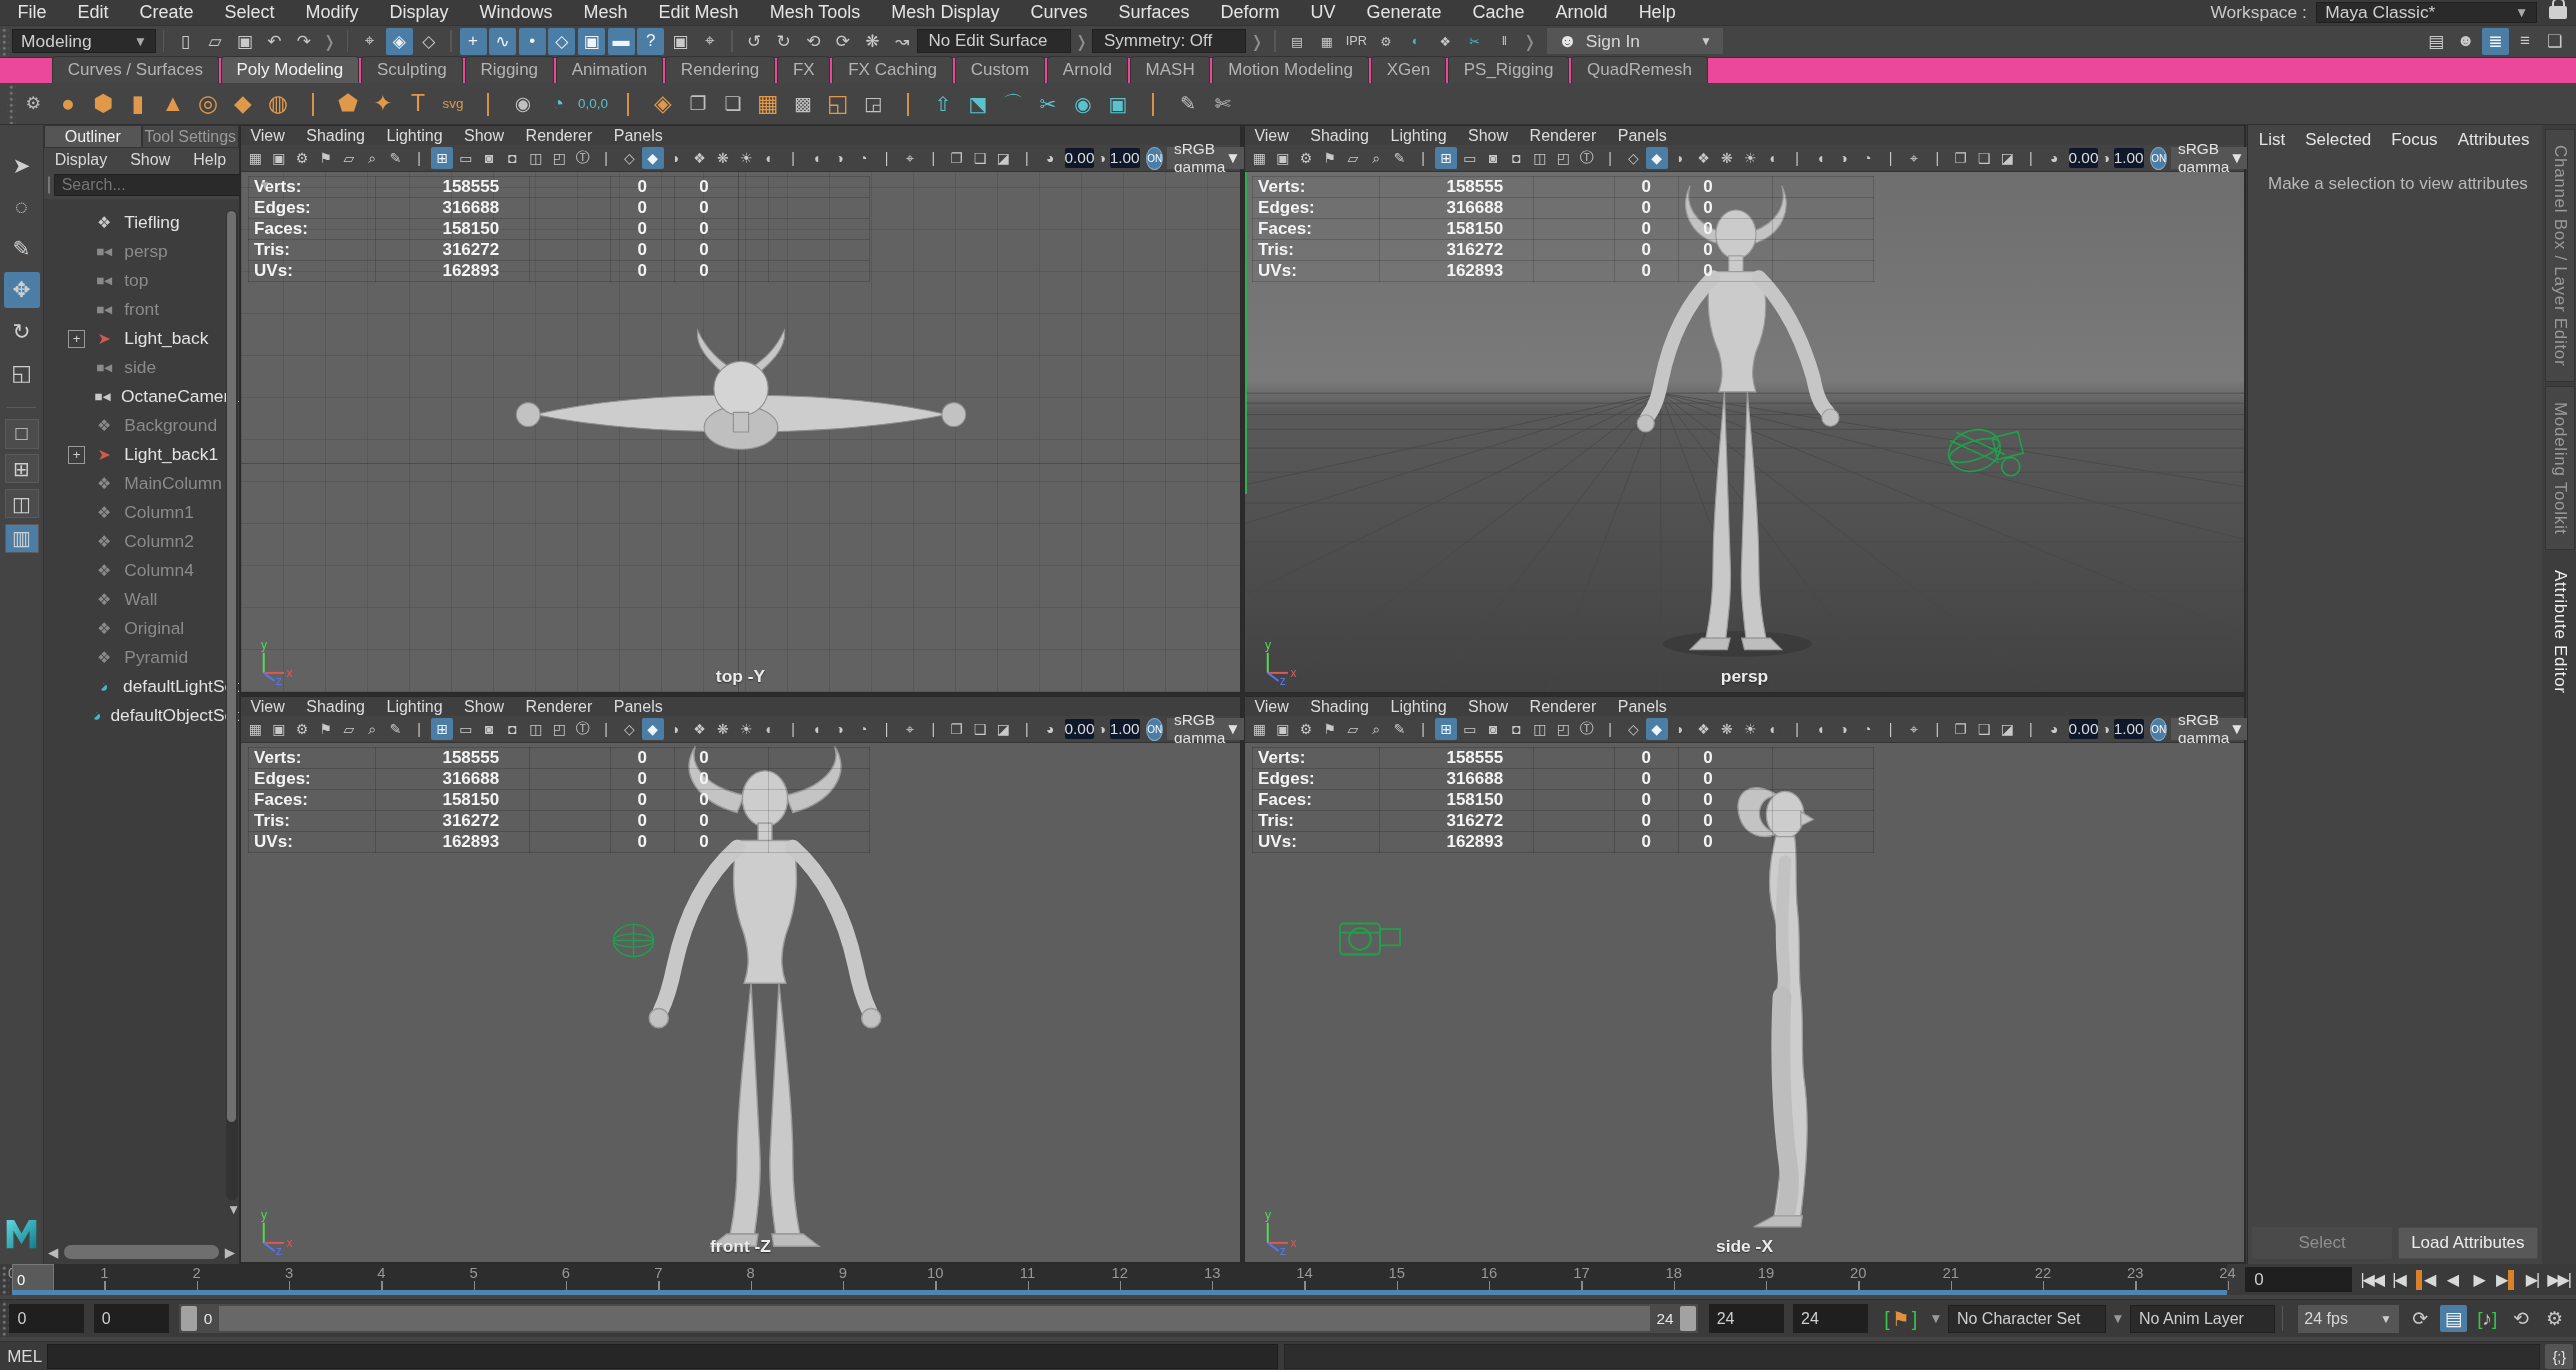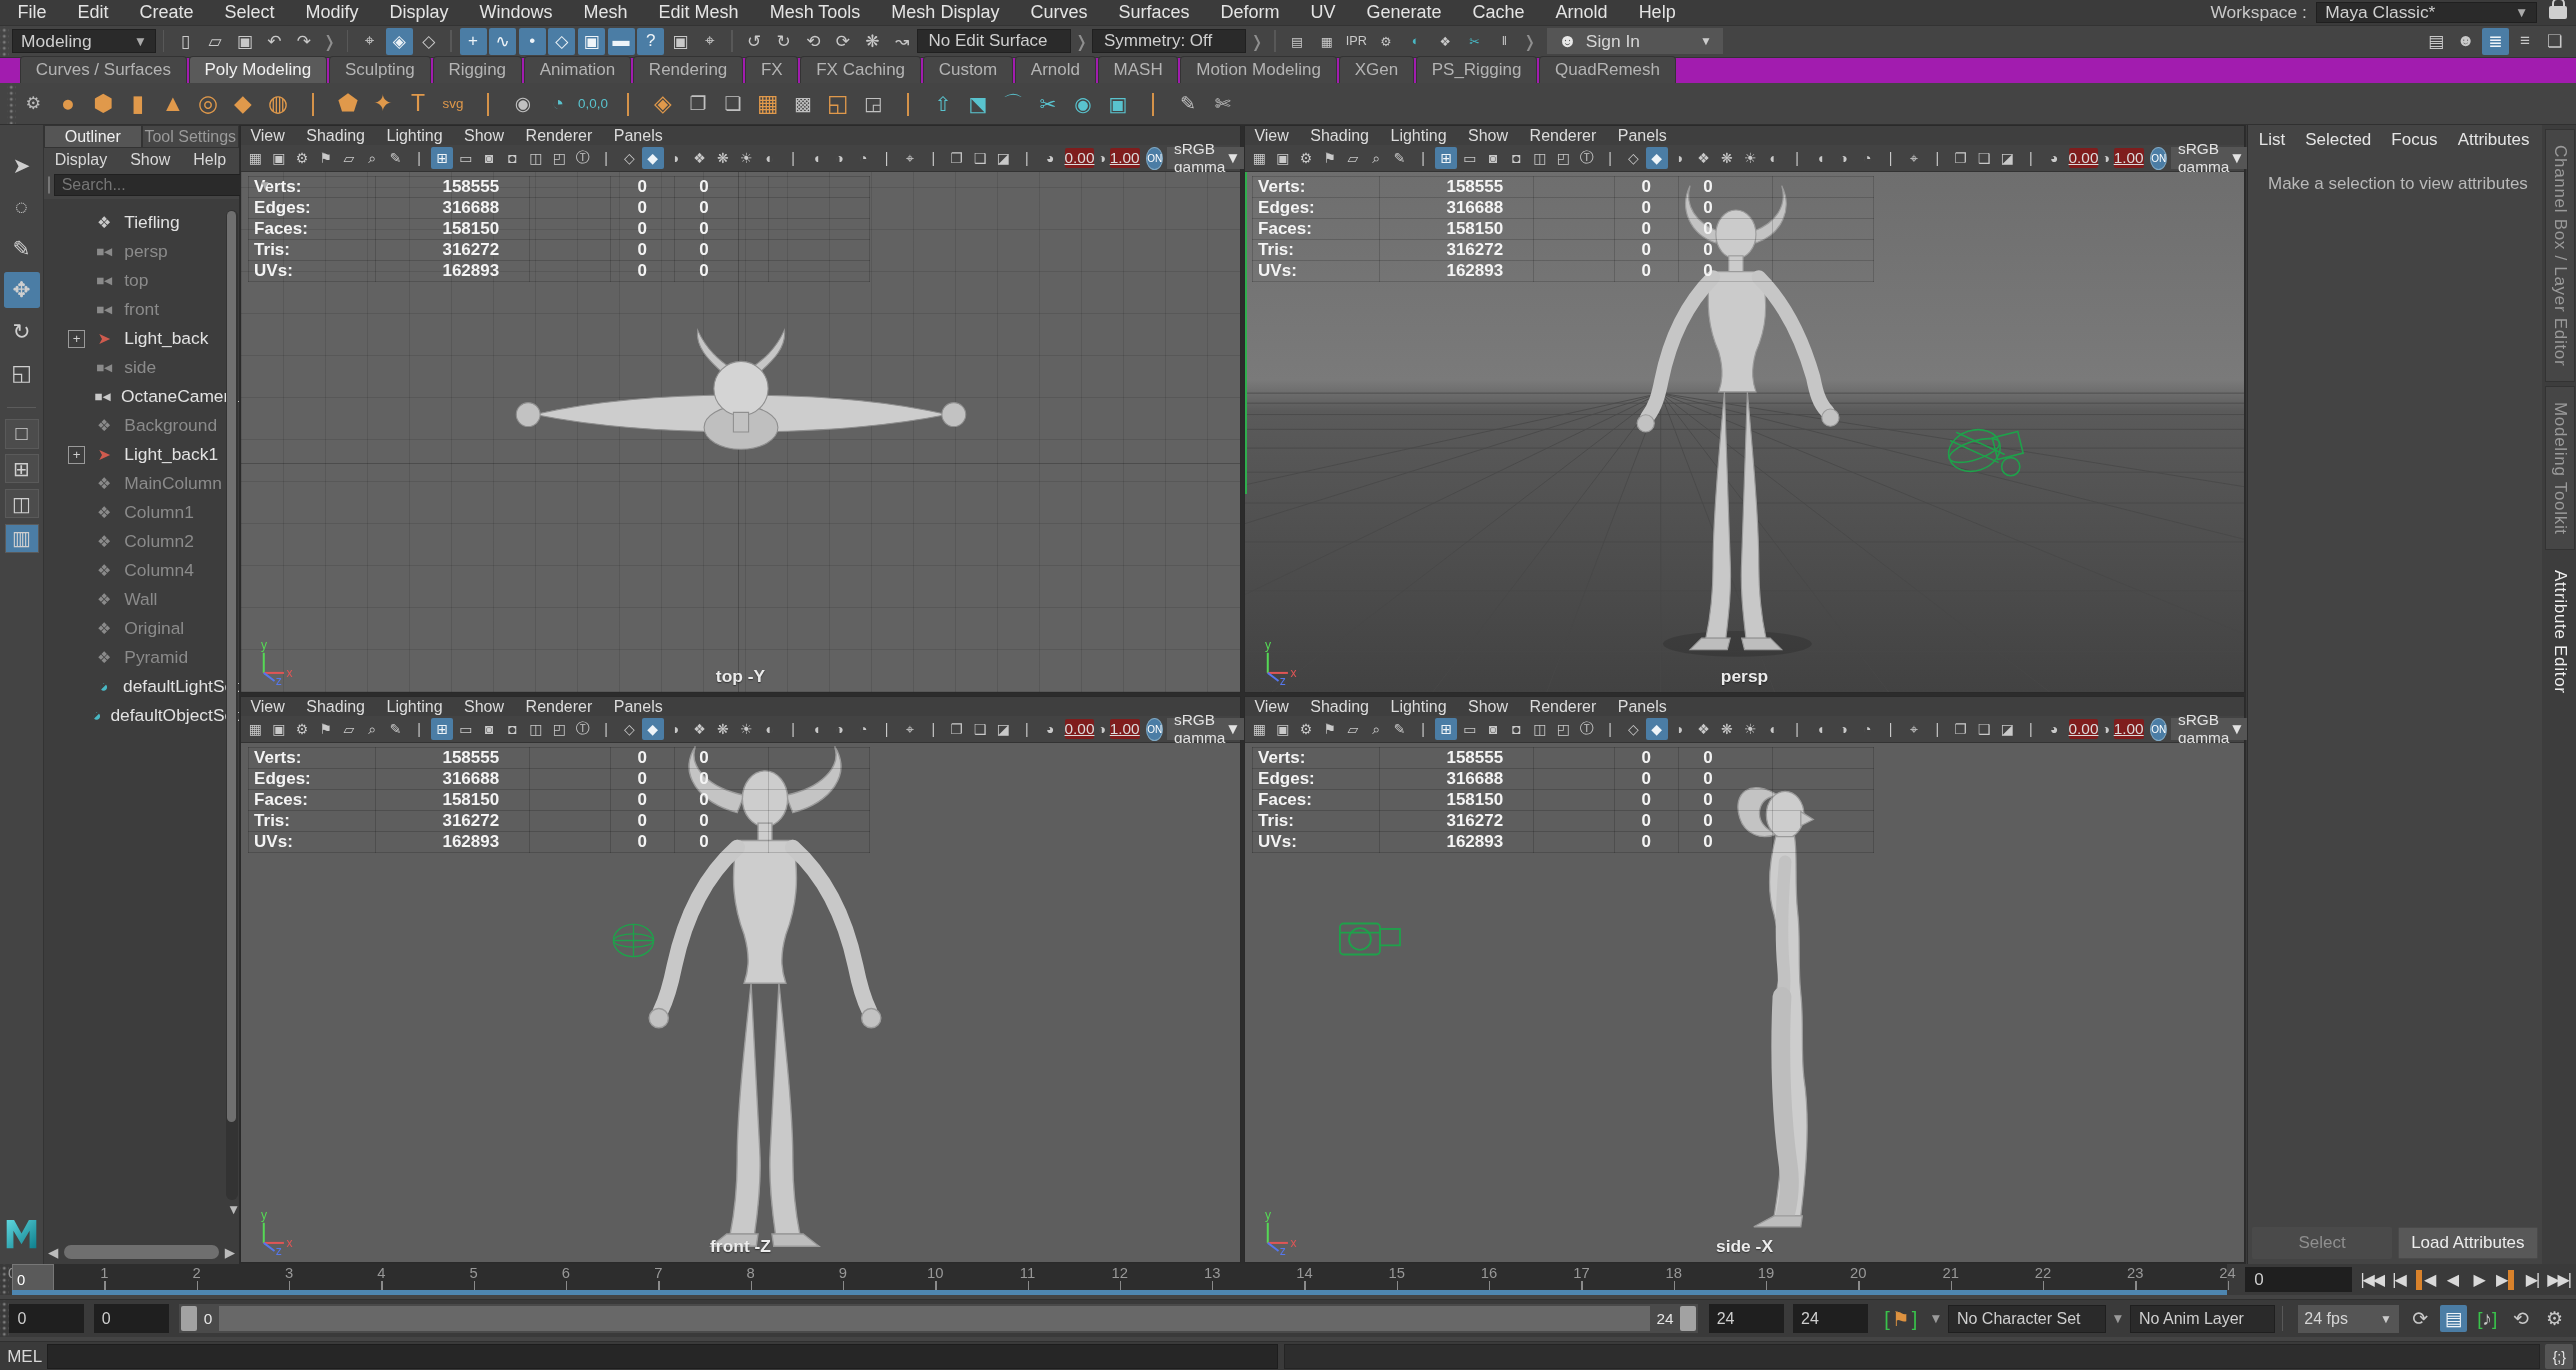--- a/index.html
+++ b/index.html
@@ -29,21 +29,21 @@
   .lock-shape::before{content:"";position:absolute;left:2.7px;top:-8px;width:9.4px;height:8px;border:2.7px solid #cfcfcf;border-bottom:none;border-radius:5.4px 5.4px 0 0;}
   
   #statusrow{position:absolute;left:0;top:25.5px;width:100%;height:32px;background:#444;border-bottom:0.7px solid #333;display:flex;align-items:center;}
   #mode-dd{width:144px;height:24px;margin-left:2.7px;font-size:17.4px;}
   .collapse{color:#8f8f8f;font-size:16px;margin:0 4px;}
   #statusrow .txtbox{background:#2a2a2a;border:0.7px solid #202020;height:24px;display:flex;align-items:center;padding:0 10.7px;color:#cfcfcf;font-size:17px;}
   #signin{background:#555;height:25.5px;display:flex;align-items:center;padding:0 10.7px;margin-left:6.7px;}
   #signin .user{font-size:19px;color:#e8e8e8;margin-right:8px;}
   #side-toggles{margin-left:auto;display:flex;align-items:center;padding-right:6.7px;}
   
-  #shelftabs{position:absolute;left:0;top:58px;width:100%;height:25.5px;background:#a21caf;display:flex;align-items:flex-end;padding-left:20px;}
+  #shelftabs{position:absolute;left:0;top:58px;width:100%;height:25.5px;background:#ec4899;display:flex;align-items:flex-end;padding-left:52px;}
   .shelf-tab{padding:3.4px 14.8px;font-size:17px;color:#b4b4b4;background:#464646;border:0.7px solid #333;border-bottom:none;border-radius:4px 4px 0 0;margin-right:2px;}
   .shelf-tab.active{background:#5a5a5a;color:#f0f0f0;}
   #shelficons{position:absolute;left:0;top:83px;width:100%;height:42px;background:#444;border-bottom:0.7px solid #303030;display:flex;align-items:center;padding-left:6.7px;}
   #shelficons .gear{color:#bbb;font-size:17.4px;margin:0 9.4px;}
   .shelf-icon{display:inline-flex;align-items:center;justify-content:center;width:35px;height:35px;font-size:23px;color:#e0994b;}
   .shelf-icon.gray{color:#c0c0c0;font-size:19px;}
   .shelf-icon.teal{color:#59c3ce;font-size:20px;}
   .shelf-icon.small{font-size:13.4px;}
   
   #main{position:absolute;left:0;top:125px;width:100%;height:1139px;background:#3a3a3a;}
@@ -84,21 +84,21 @@
   #outl-hscroll{height:24px;display:flex;align-items:center;padding:0 4px;background:#3d3d3d;}
   #outl-hscroll .harrow{color:#bbb;font-size:13.4px;}
   #outl-hscroll .track{flex:1;height:14.8px;margin:0 5.4px;background:#6f6f6f;border-radius:7.4px;}
   
   #viewquad{position:absolute;left:240px;top:0;width:2006px;height:100%;background:#2c2c2c;}
   .pane{position:absolute;width:1001px;background:#3f3f3f;border:0.7px solid #2a2a2a;display:flex;flex-direction:column;}
   .pane .pmenu{height:19px;display:flex;align-items:center;padding-left:9.4px;background:#3f3f3f;}
   .pane .pmenu .menu-item{margin-right:21.5px;font-size:16px;color:#dcdcdc;}
   .pane .ptools{height:27px;display:flex;align-items:center;background:#434343;border-bottom:0.7px solid #333;padding-left:2.7px;}
   .pane .ptools .ticon{width:22px;height:21.5px;font-size:14px;margin:0 0.7px;}
-  .pane .numfield{background:#7f1d1d;color:#dcdcdc;height:20px;width:62px;display:flex;align-items:center;justify-content:center;font-size:15.4px;margin:0 2.7px;border-radius:2px;text-decoration:underline;}
+  .pane .numfield{background:#0f172a;color:#dcdcdc;height:20px;width:62px;display:flex;align-items:center;justify-content:center;font-size:15.4px;margin:0 2.7px;border-radius:2px;}
   .pane .onbadge{width:23px;height:23px;border-radius:50%;background:var(--blue);color:#fff;font-size:10px;display:flex;align-items:center;justify-content:center;border:1.3px solid #7fa8c4;margin:0 4px;}
   .pane .csdrop{width:145px;height:21.5px;background:#555;display:flex;align-items:center;justify-content:space-between;padding:0 6.7px;font-size:15.4px;color:#e2e2e2;}
   .canvas{position:relative;flex:1;overflow:hidden;}
   .vplabel{position:absolute;bottom:5.4px;left:50%;transform:translateX(-50%);font-size:17.4px;font-weight:bold;color:#ececec;text-shadow:0 0.7px 1.3px rgba(0,0,0,.5);}
   .hud{position:absolute;left:6.7px;top:4px;border-collapse:collapse;}
   .hud td{border:0.7px solid rgba(0,0,0,.16);height:21px;font-size:17px;font-weight:bold;color:#f4f4f4;padding:0 5.4px;}
   .hud td.c1{width:127px;}
   .hud td.c2{width:154px;text-align:right;padding-right:29.5px;}
   .hud td.c3{width:81px;}
   .hud td.c4{width:64px;text-align:center;}

